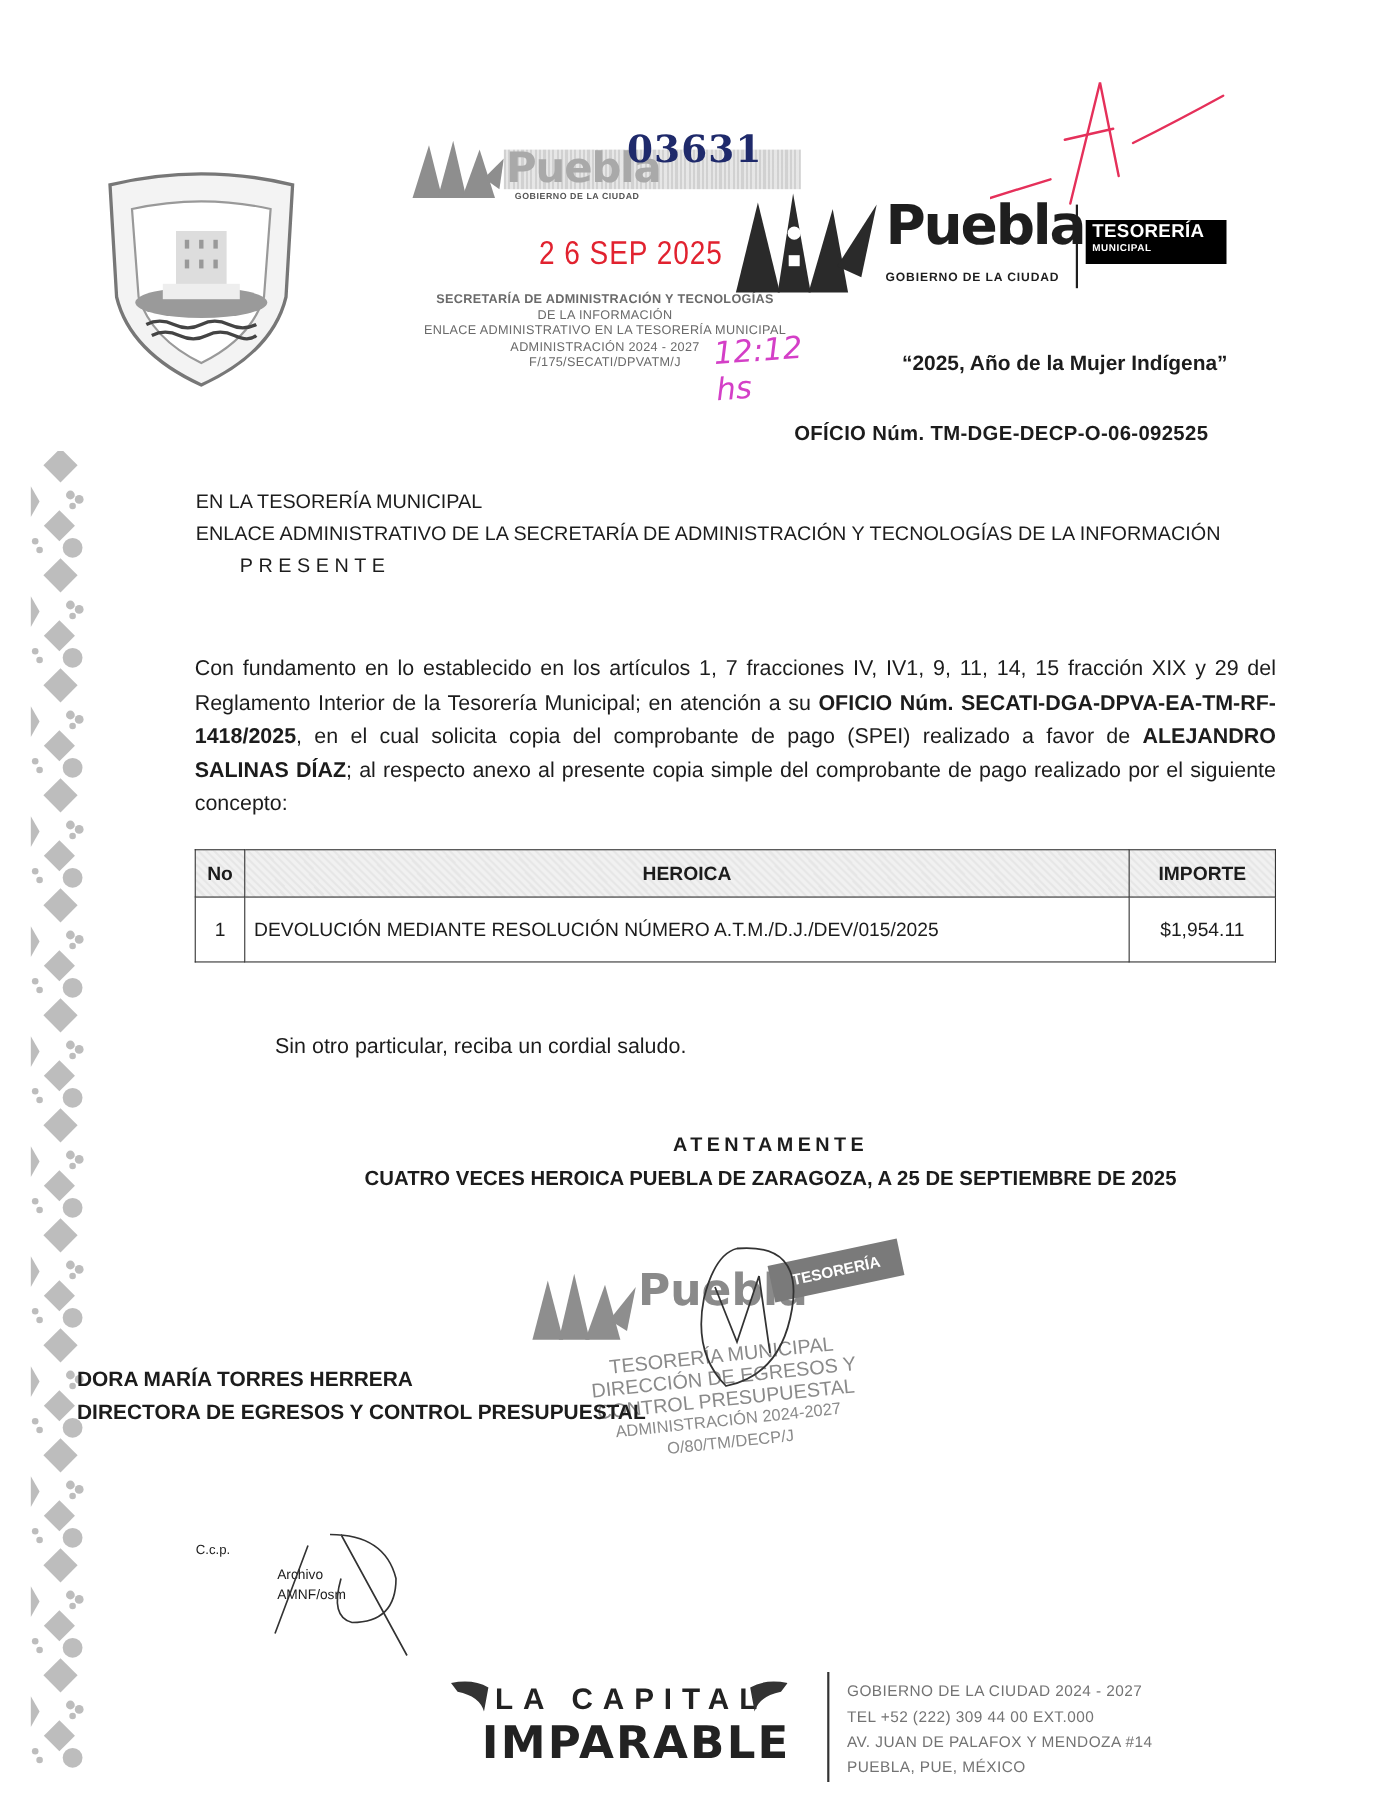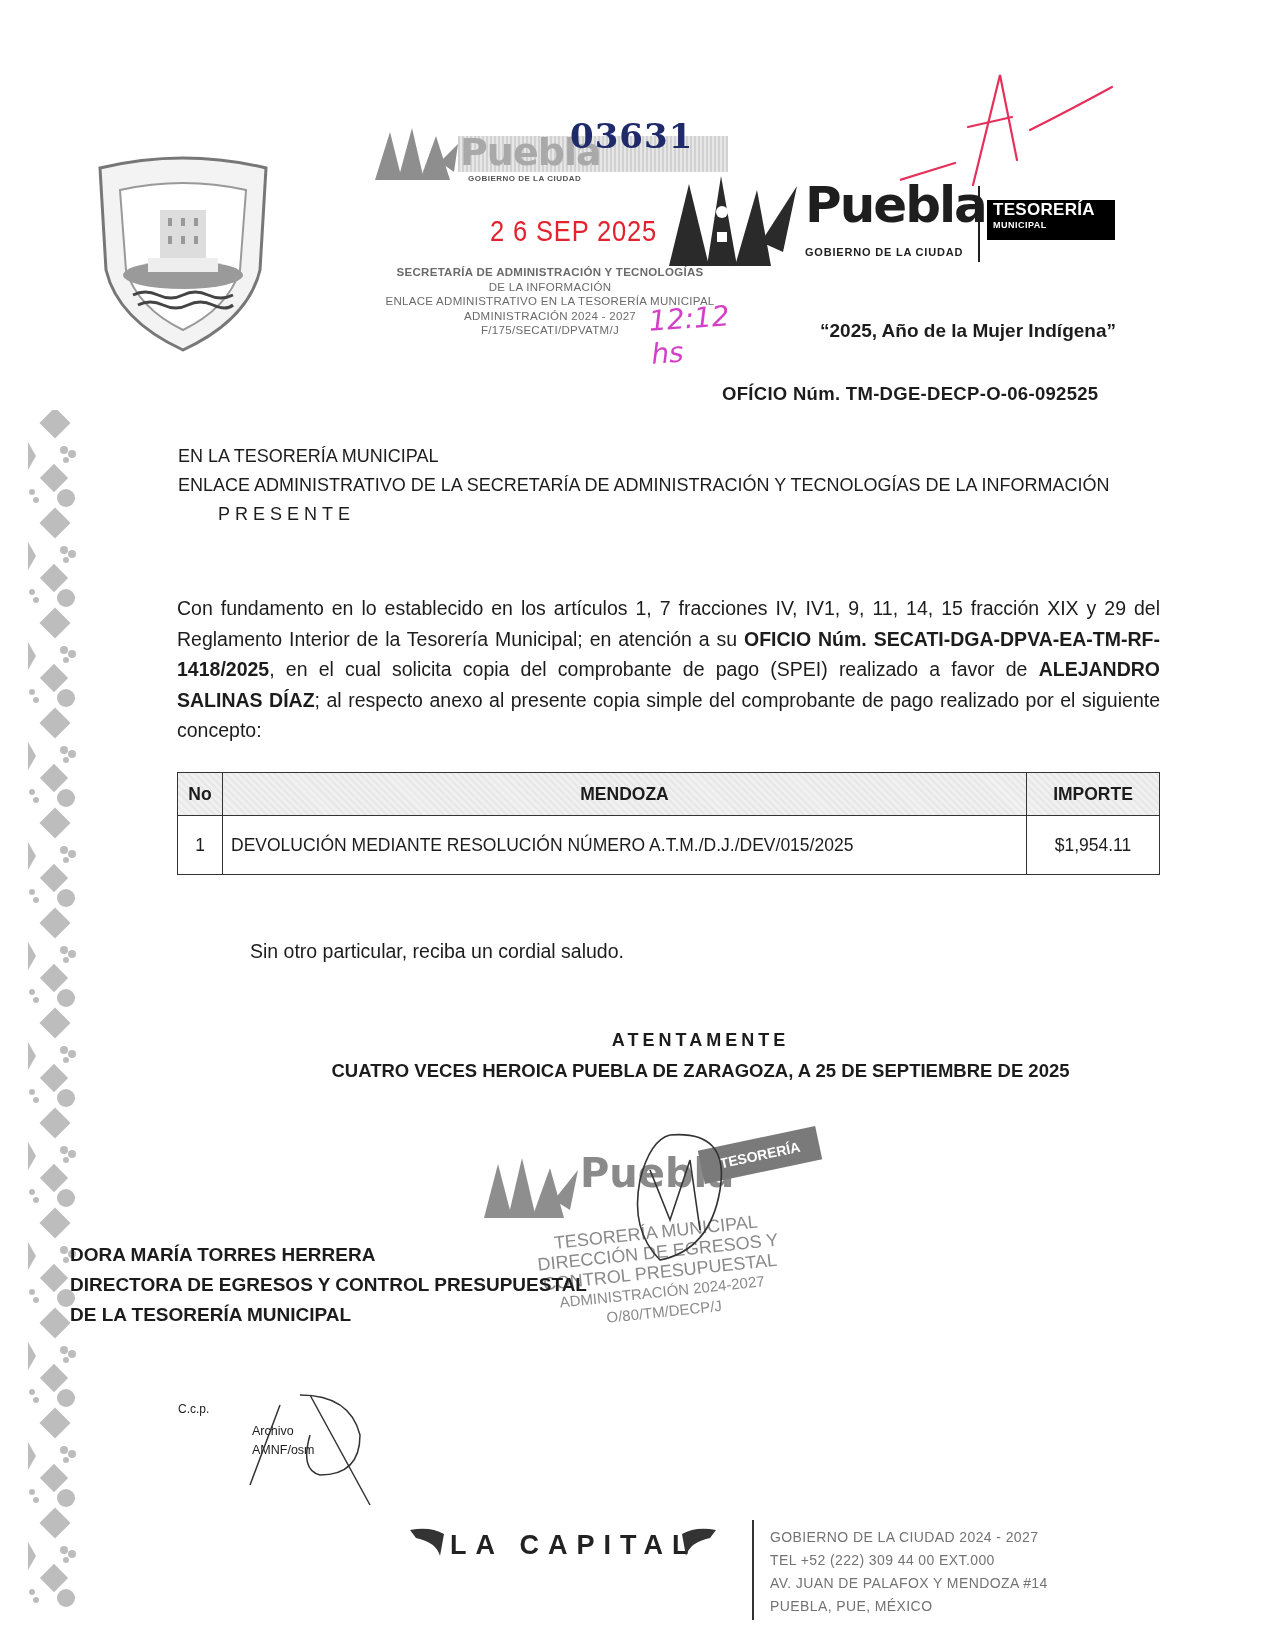--- a/index.html
+++ b/index.html
@@ -196,21 +196,21 @@
   <div>ENLACE ADMINISTRATIVO DE LA SECRETARÍA DE ADMINISTRACIÓN Y TECNOLOGÍAS DE LA INFORMACIÓN</div>
   <div class="presente">PRESENTE</div>
 </div>
 
 <div id="body-text" class="abs"><span>Con fundamento en lo establecido en los artículos 1, 7 fracciones IV, IV1, 9, 11, 14, 15 fracción XIX y 29 del Reglamento Interior de la Tesorería Municipal; en atención a su </span><b>OFICIO Núm. SECATI-DGA-DPVA-EA-TM-RF-1418/2025</b><span>, en el cual solicita copia del comprobante de pago (SPEI) realizado a favor de </span><b>ALEJANDRO SALINAS DÍAZ</b><span>; al respecto anexo al presente copia simple del comprobante de pago realizado por el siguiente concepto:</span></div>
 
 <table id="concept-table" class="abs">
   <thead>
     <tr>
       <th class="c-no">No</th>
-      <th>MENDOZA</th>
+      <th>HEROICA</th>
       <th class="c-imp">IMPORTE</th>
     </tr>
   </thead>
   <tbody>
     <tr>
       <td class="c-no">1</td>
       <td class="c-con-td">DEVOLUCIÓN MEDIANTE RESOLUCIÓN NÚMERO A.T.M./D.J./DEV/015/2025</td>
       <td class="c-imp">$1,954.11</td>
     </tr>
   </tbody>
@@ -239,40 +239,40 @@
     <div style="font-size:15px">O/80/TM/DECP/J</div>
   </div>
   <svg style="position:absolute;left:130px;top:0" width="140" height="150" viewBox="0 0 140 150">
     <path d="M60 5 Q120 0 110 60 Q100 120 50 130 Q20 100 30 50 Q40 10 60 5 M40 40 L60 90 L80 30 L90 100" stroke="#333" stroke-width="1.6" fill="none"></path>
   </svg>
 </div>
 
 <div id="signer" class="abs">
   <div>DORA MARÍA TORRES HERRERA</div>
   <div>DIRECTORA DE EGRESOS Y CONTROL PRESUPUESTAL</div>
-  <div>DE LA TESORERÍA MUNICIPAL</div>
 </div>
 
 <div id="ccp" class="abs">C.c.p.</div>
 <div id="ccp-list" class="abs">
   <div>Archivo</div>
   <div>AMNF/osm</div>
 </div>
 <svg id="ccp-sig" class="abs" viewBox="0 0 140 140">
   <path d="M60 20 Q110 20 120 60 Q120 100 80 100 Q60 95 70 60 M40 30 L10 110 M70 20 L130 130" stroke="#333" stroke-width="1.5" fill="none"></path>
 </svg>
 
 <div id="footer-brand" class="abs">
   <svg style="position:absolute;left:0;top:4px" width="36" height="32" viewBox="0 0 36 32">
     <path d="M0 4 Q20 0 34 8 L30 30 Q26 16 6 12 Z" fill="#333"></path>
   </svg>
   <div class="fb-top">LA CAPITAL</div>
   <svg style="position:absolute;left:270px;top:4px" width="36" height="32" viewBox="0 0 36 32">
     <path d="M36 4 Q16 0 2 8 L6 30 Q10 16 30 12 Z" fill="#333"></path>
   </svg>
+  <div class="fb-bottom">IMPARABLE</div>
 </div>
 <div id="footer-divider" class="abs"></div>
 <div id="footer-address" class="abs">
   <div>GOBIERNO DE LA CIUDAD 2024 - 2027</div>
   <div>TEL +52 (222) 309 44 00 EXT.000</div>
   <div>AV. JUAN DE PALAFOX Y MENDOZA #14</div>
   <div>PUEBLA, PUE, MÉXICO</div>
 </div>
 
 </body></html>

